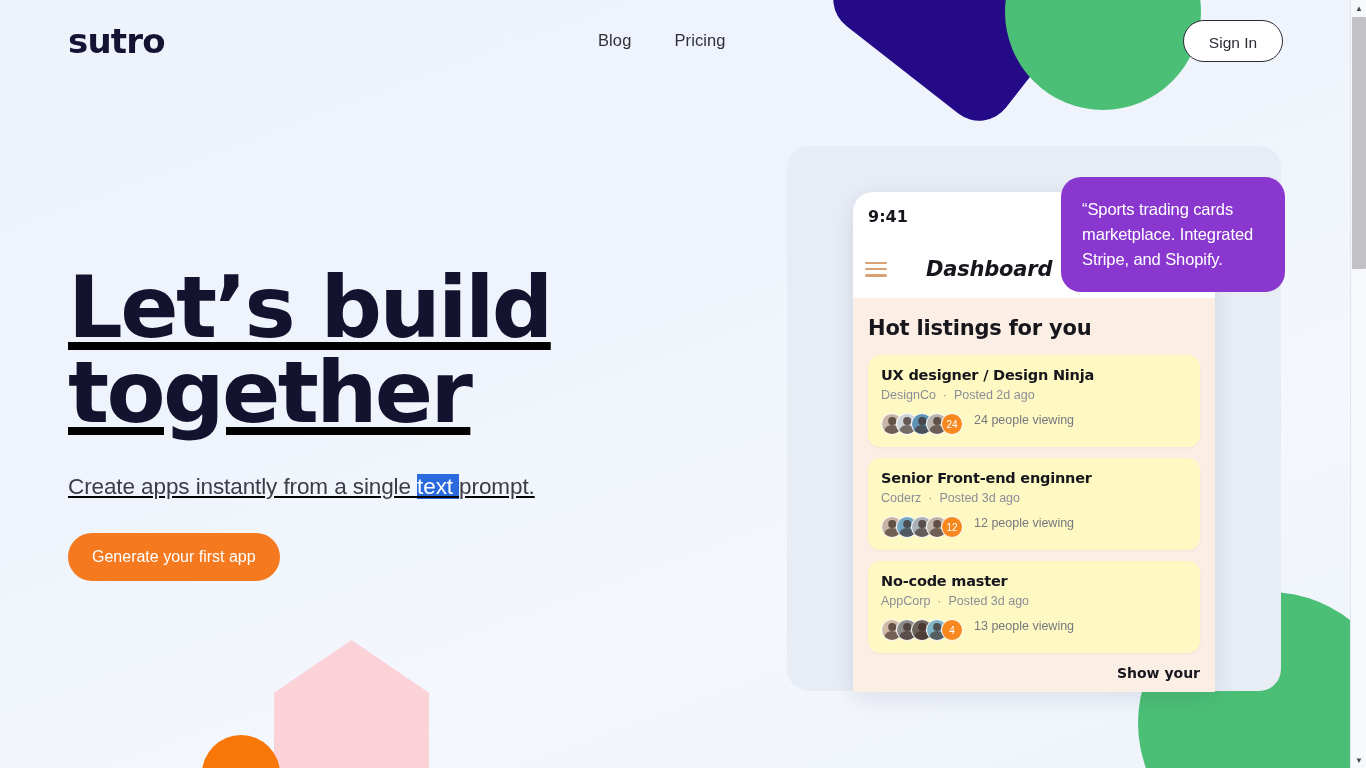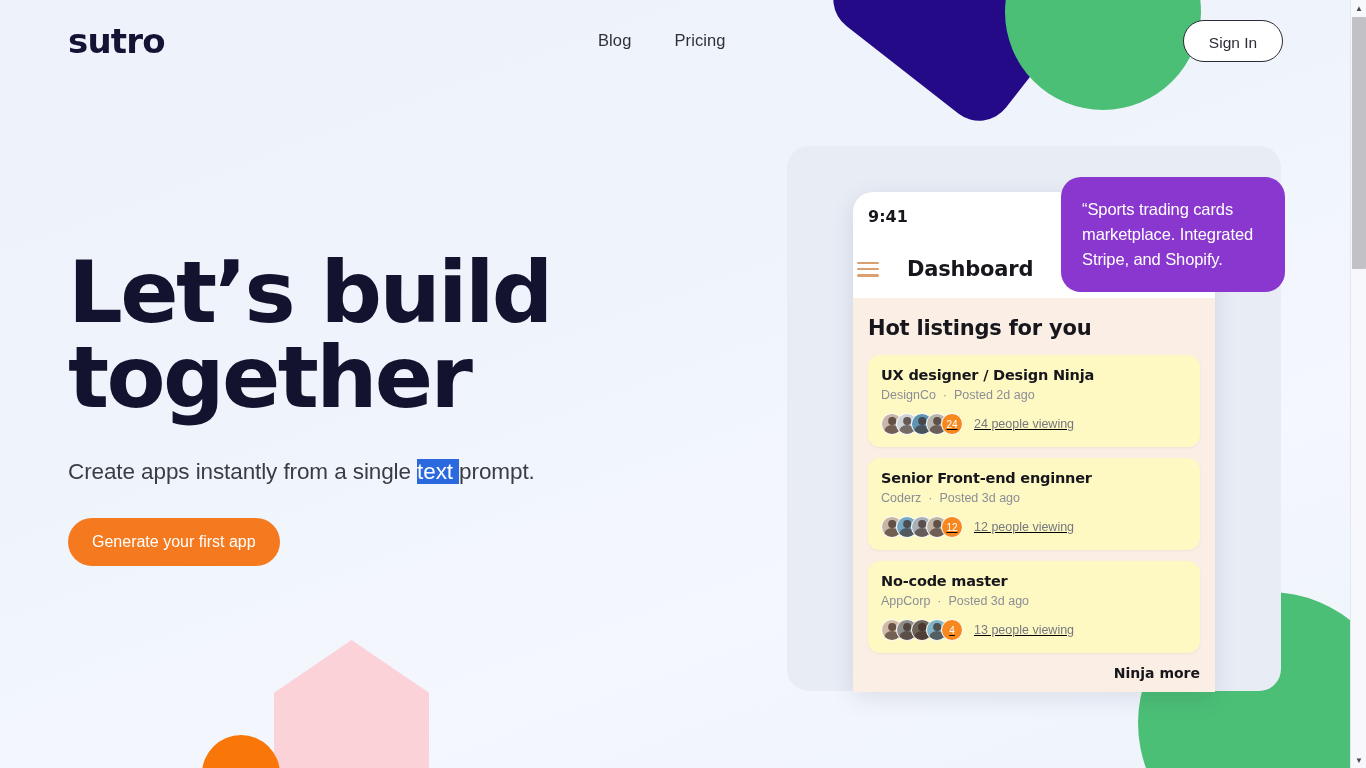--- a/index.html
+++ b/index.html
@@ -110,21 +110,21 @@
     color: #2b2b36;
     font-size: 15.5px;
     font-family: "Liberation Sans", sans-serif;
     cursor: pointer;
     line-height: 43px;
     text-align: center;
     padding: 0;
   }
 
   
-  #hero { position: absolute; left: 68px; top: 250px; z-index: 10; }
+  #hero { position: absolute; left: 68px; top: 265px; z-index: 10; text-decoration: underline; }
 
   #hero-headline {
     font-family: "DejaVu Sans", sans-serif;
     font-size: 86px;
     line-height: 0.99;
     font-weight: 700;
     letter-spacing: -2.6px;
     color: #14132f;
     white-space: pre-line;
   }
@@ -184,23 +184,24 @@
   #phone-time {
     font-size: 16px;
     font-weight: 700;
     color: #16161c;
     font-family: "DejaVu Sans", sans-serif;
   }
   #phone-appbar {
     height: 58px;
     display: flex;
     align-items: center;
-    padding-left: 4px;
-    gap: 28px;
+    padding-left: 12px;
+    gap: 39px;
     background: #ffffff;
+    font-style: italic;
   }
   #hamburger-icon {
     width: 22px; height: 15px;
     display: flex; flex-direction: column; justify-content: space-between;
   }
   #hamburger-icon i {
     display: block; height: 2.6px; width: 100%;
     background: #d9a071; border-radius: 2px;
   }
   #phone-title {
@@ -238,23 +239,22 @@
     font-family: "DejaVu Sans", sans-serif;
     letter-spacing: -0.2px;
   }
   .listing-meta {
     font-size: 12.5px;
     color: #8b8d97;
     margin-top: 5px;
   }
   .listing-footer {
     display: flex;
-    align-items: center;
+    align-items: flex-start;
     margin-top: 11px;
-    text-decoration: underline;
   }
   .avatar-stack { display: flex; align-items: center; }
   .avatar {
     width: 22px; height: 22px;
     border-radius: 50%;
     border: 1.5px solid #ffffff;
     margin-left: -7px;
     position: relative;
     overflow: hidden;
     flex: none;
@@ -435,21 +435,21 @@
                 <span class="avatar" style="background: rgb(142, 141, 139);"></span>
                 <span class="avatar" style="background: rgb(109, 99, 89);"></span>
                 <span class="avatar" style="background: rgb(127, 180, 201);"></span>
                 <span class="count-badge">4</span>
               </div>
               <span class="viewing-label">13 people viewing</span>
             </div>
           </div>
         </div>
       <div id="show-more-row">
-        <a id="show-more-link" href="#">Ninja more</a>
+        <a id="show-more-link" href="#">Show your</a>
       </div>
     </div>
   </div>
 
   <div id="quote-bubble">“Sports trading cards marketplace. Integrated Stripe, and Shopify.</div>
 
   <div id="scrollbar">
     <div id="scroll-up-arrow">▲</div>
     <div id="scroll-thumb"></div>
     <div id="scroll-down-arrow">▼</div>

